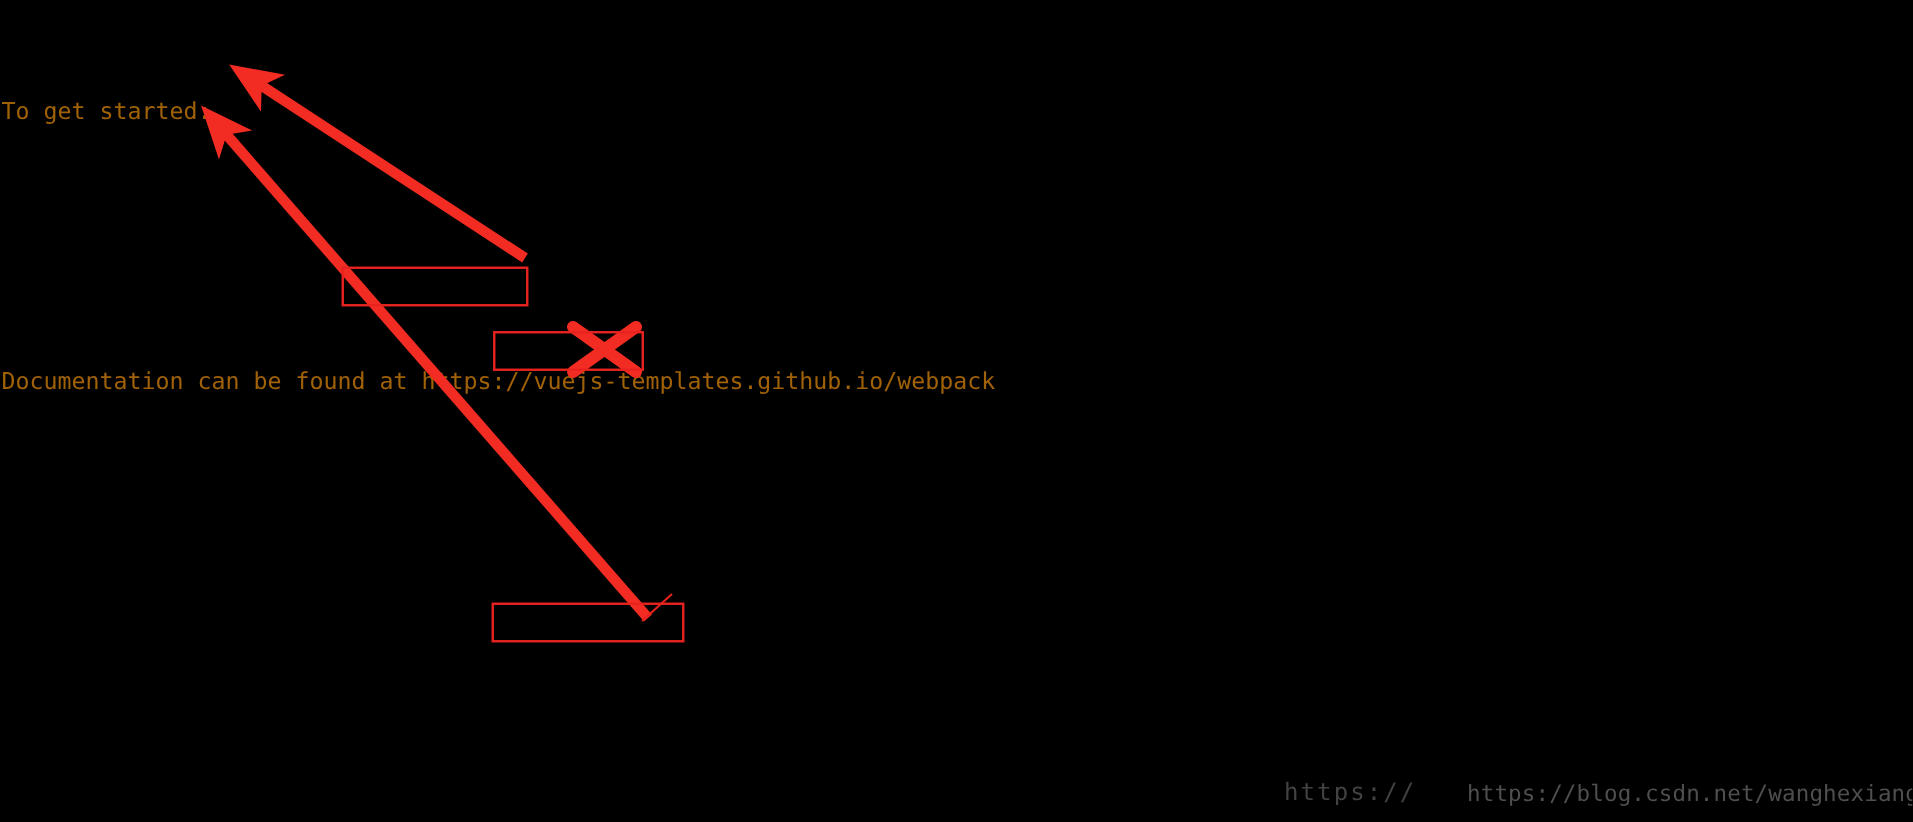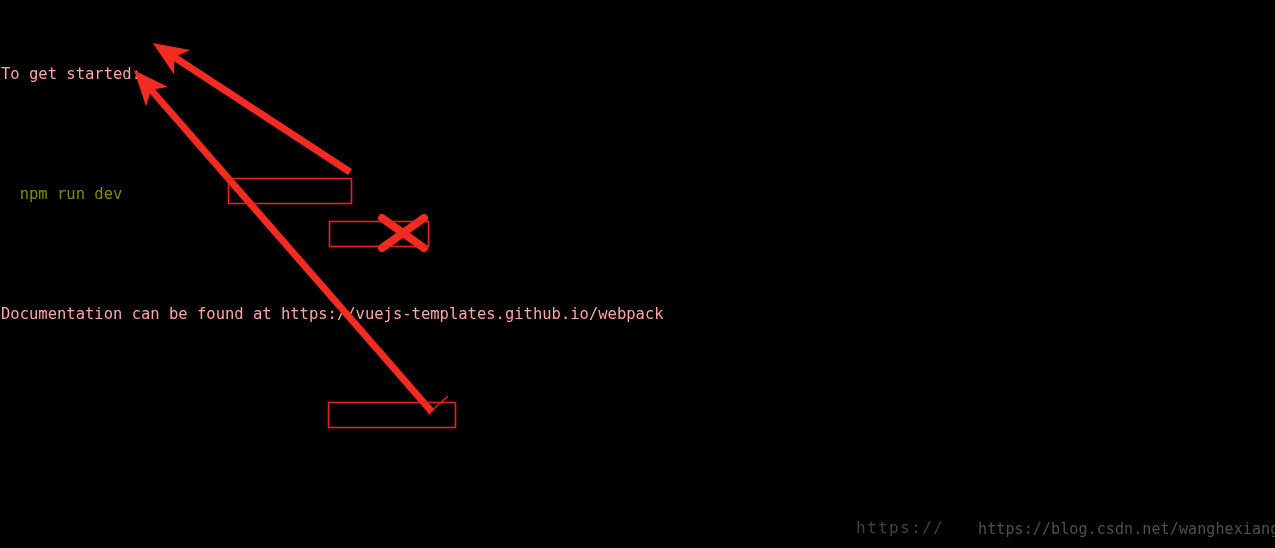--- a/index.html
+++ b/index.html
@@ -33,21 +33,21 @@
     z-index: 2;
   }
   .line {
     height: 20px;
     white-space: pre;
     padding-left: 1px;
   }
   .line.blank { color: transparent; }
 
   
-  .c-default { color: #fca5a5; }
+  .c-default { color: #a16207; }
   .c-olive   { color: #8a8a00; }
 
   
   #annotations {
     position: absolute;
     left: 0;
     top: 0;
     width: 1275px;
     height: 548px;
     z-index: 4;
@@ -80,21 +80,20 @@
 </style>
 </head>
 <body>
 
 <div id="screen">
 
   <div id="console">
 
     <div class="line c-default">To get started:</div>
     <div class="line blank">&nbsp;</div>
-    <div class="line c-olive">  npm run dev</div>
     <div class="line blank">&nbsp;</div>
     <div class="line c-default">Documentation can be found at https://vuejs-templates.github.io/webpack</div>
     <div class="line blank">&nbsp;</div>
     <div class="line blank">&nbsp;</div>
     <div class="line blank">&nbsp;</div>
 
     
     
 
     

